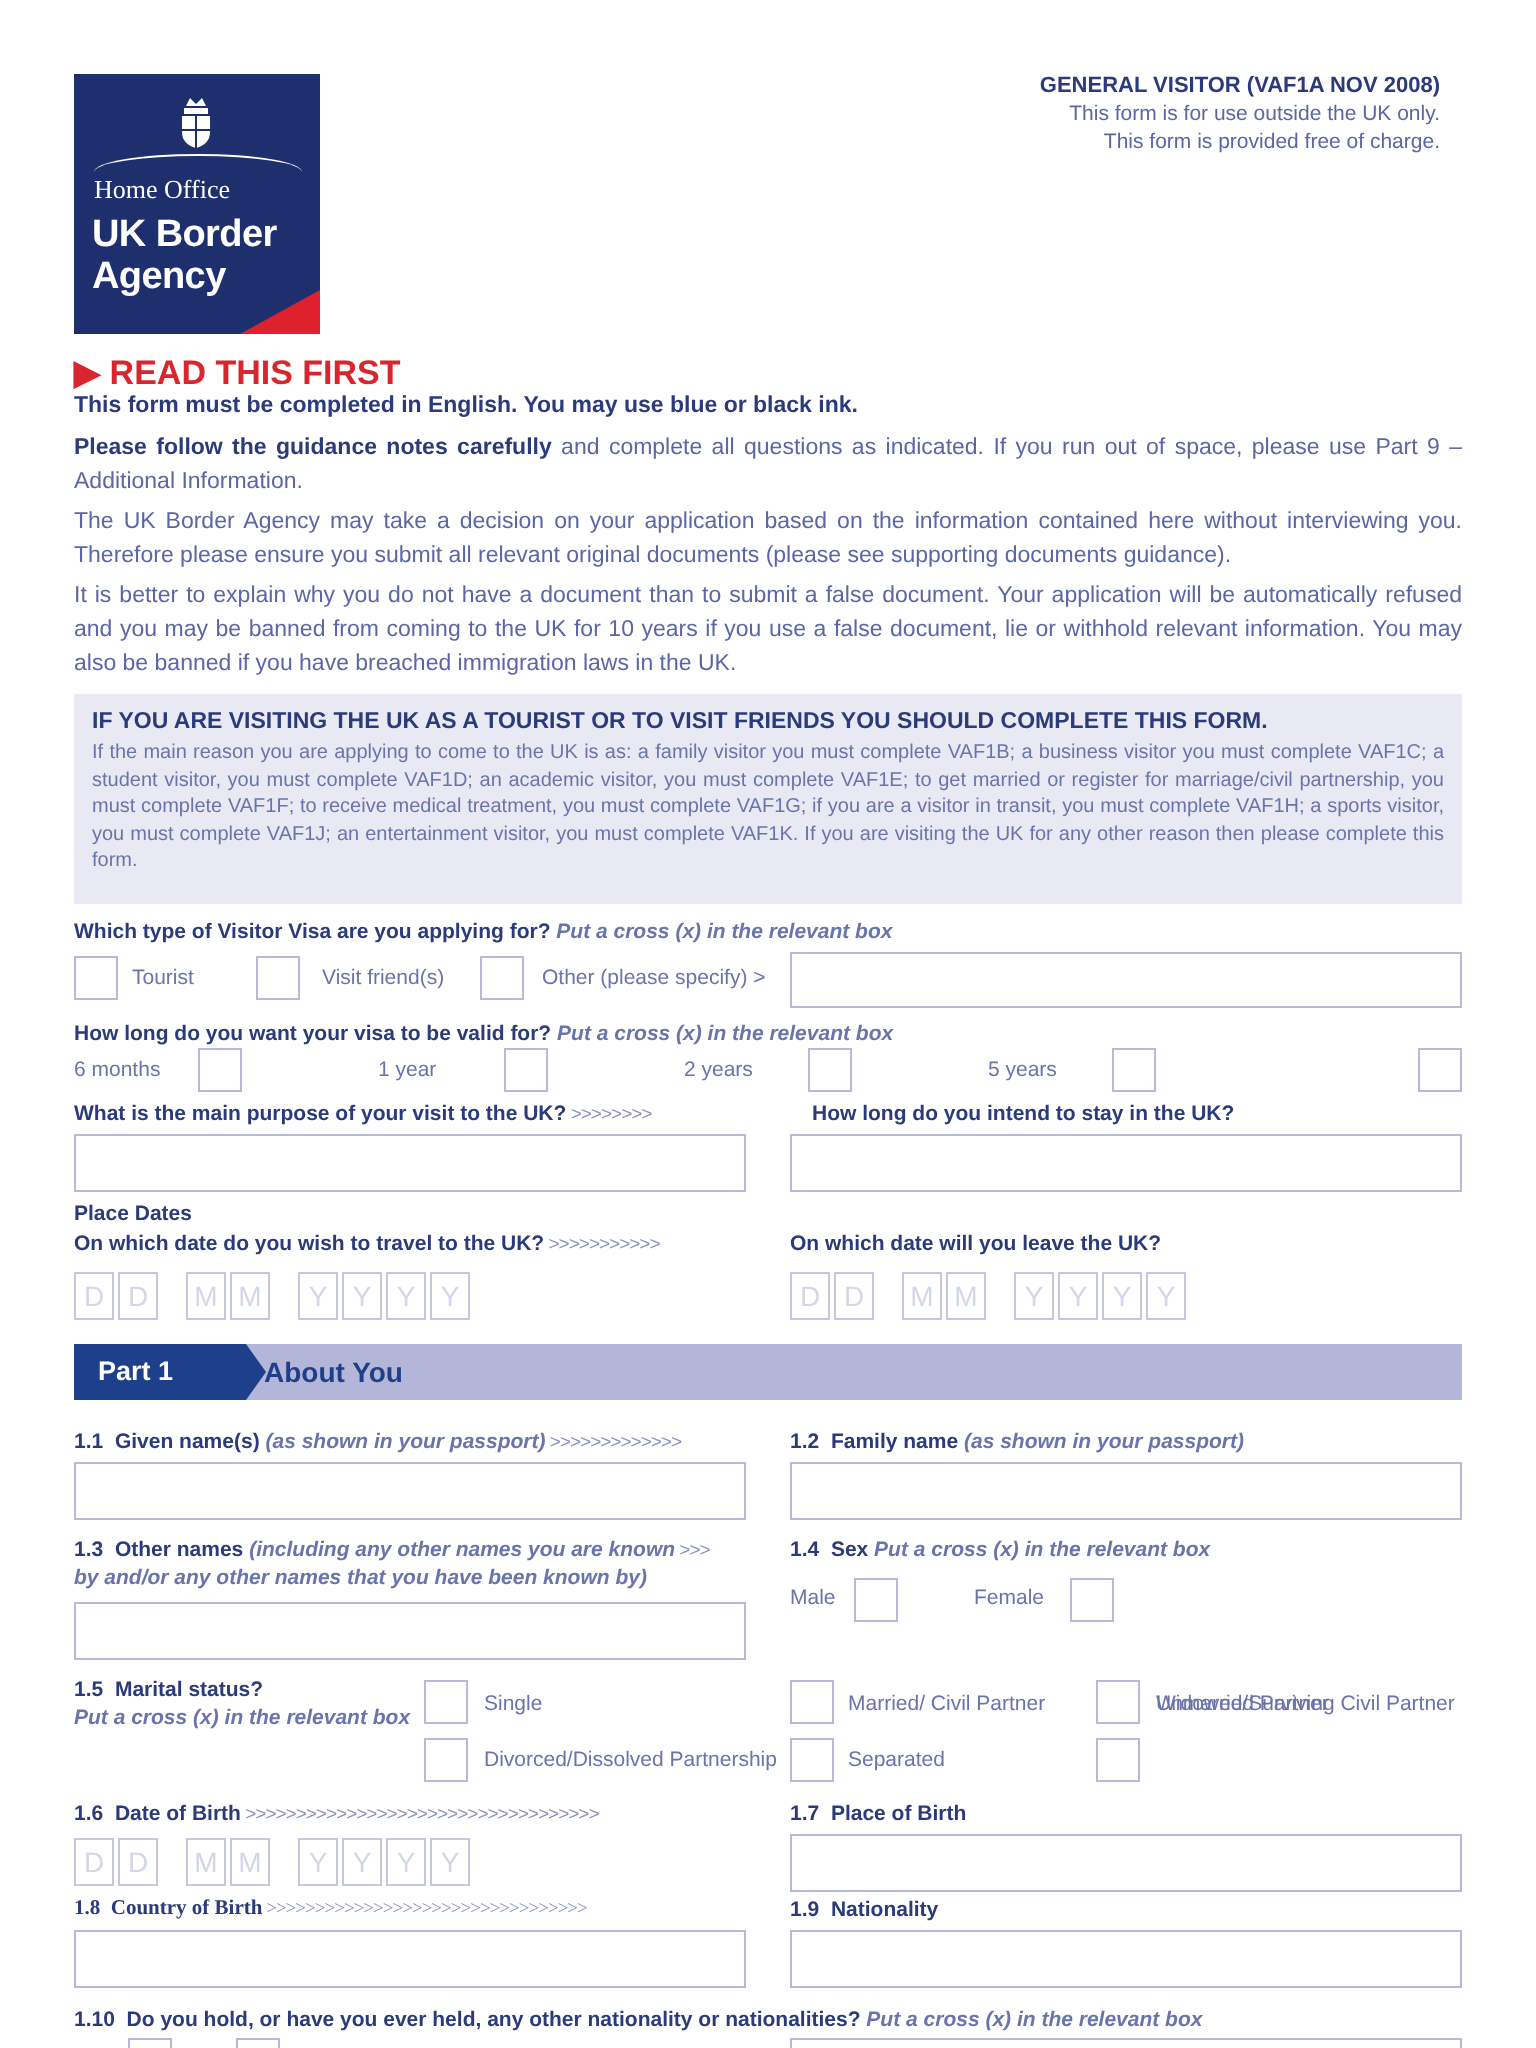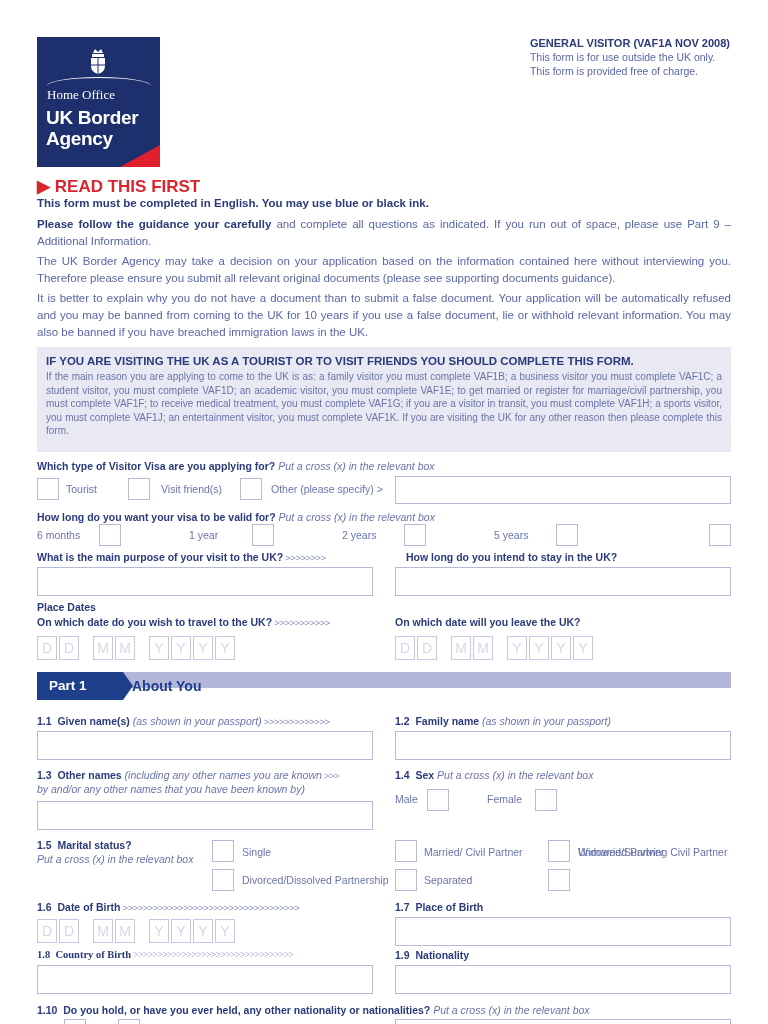--- a/index.html
+++ b/index.html
@@ -8,45 +8,45 @@
   .abs { position: absolute; }
 
   
   .logo { left: 37px; top: 37px; width: 123px; height: 130px; background: #1e2f6e; overflow: hidden; }
   .logo .crest { position: absolute; left: 50px; top: 10px; width: 22px; height: 28px; }
   .logo .arc { position: absolute; left: 10px; top: 40px; width: 104px; height: 18px; border-top: 1.5px solid #fff; border-radius: 50% 50% 0 0; }
   .logo .ho { position: absolute; left: 10px; top: 50px; color: #fff; font-family: "Liberation Serif", serif; font-size: 13px; }
   .logo .ukba { position: absolute; left: 9px; top: 70px; color: #fff; font-weight: bold; font-size: 19px; line-height: 21px; letter-spacing: -0.3px; }
   .logo .tri { position: absolute; right: 0; bottom: 0; width: 0; height: 0; border-left: 40px solid transparent; border-bottom: 22px solid #e0202c; }
 
-  .hdr { right: 38px; top: 36px; text-align: left; font-size: 10.5px; line-height: 14px; }
+  .hdr { right: 48px; top: 36px; text-align: right; font-size: 10.5px; line-height: 14px; }
   .hdr .t { font-weight: bold; color: #2a3a7a; font-size: 11px; }
   .hdr .s { color: #5a66a6; }
 
   .intro { left: 37px; top: 178px; width: 694px; font-size: 11.5px; line-height: 17px; color: #5a66a6; }
   .intro .red { color: #d9262e; font-weight: bold; font-size: 17px; }
   .intro .b { color: #2a3a7a; font-weight: bold; }
   .intro p { text-align: justify; margin-bottom: 2px; }
 
   .notice { left: 37px; top: 347px; width: 694px; height: 105px; background: #e8e9f2; padding: 8px 9px; }
   .notice .h { color: #2a3a7a; font-weight: bold; font-size: 11.5px; margin-bottom: 3px; }
   .notice .p { color: #6a74ac; font-size: 10px; line-height: 13.5px; text-align: justify; }
 
   .q { color: #2a3a7a; font-weight: bold; font-size: 10.5px; white-space: nowrap; }
-  .q i { font-weight: normal; color: #6a74ac; }
+  .q i { font-weight: bold; color: #6a74ac; }
   .q .arr { font-weight: normal; color: #8a92c0; font-size: 9.5px; letter-spacing: -0.5px; }
   .lbl { color: #6a74ac; font-size: 10.5px; white-space: nowrap; }
   .cb { width: 22px; height: 22px; border: 1.5px solid #b6bad8; background: #fff; }
   .field { border: 1.5px solid #b6bad8; background: #fff; }
 
   .date { display: flex; gap: 2px; }
   .date .d { width: 20px; height: 24px; border: 1.5px solid #c4c8e0; color: #d4d7e8; font-size: 14px; text-align: center; line-height: 22px; }
   .date .gap { width: 10px; }
 
-  .partbar { left: 37px; top: 672px; width: 694px; height: 16px; background: #b3b6d8; }
+  .partbar { left: 37px; top: 672px; width: 694px; height: 28px; background: #b3b6d8; }
   .partbar .tag { position: absolute; left: 0; top: 0; height: 28px; width: 86px; background: #1e3f8a; color: #fff; font-weight: bold; font-size: 13.5px; line-height: 28px; padding-left: 12px; }
   .partbar .tag::after { content: ""; position: absolute; right: -10px; top: 0; border-top: 14px solid transparent; border-bottom: 14px solid transparent; border-left: 10px solid #1e3f8a; }
   .partbar .t1 { position: absolute; left: 95px; top: 0; line-height: 28px; color: #1e3f8a; font-size: 14px; font-weight: bold; }
   .partbar .t2 { position: absolute; left: 181px; top: 0; line-height: 28px; color: #fff; font-size: 14px; }
 </style>
 </head>
 <body>
 
 <div class="abs logo">
   <svg class="crest" viewBox="0 0 22 28">
@@ -66,21 +66,21 @@
 
 <div class="abs hdr">
   <div class="t">GENERAL VISITOR (VAF1A NOV 2008)</div>
   <div class="s">This form is for use outside the UK only.</div>
   <div class="s">This form is provided free of charge.</div>
 </div>
 
 <div class="abs intro">
   <div class="red">▶ READ THIS FIRST</div>
   <p class="b" style="margin-bottom:4px;">This form must be completed in English. You may use blue or black ink.</p>
-  <p style="margin-bottom:3px;"><span class="b">Please follow the guidance your carefully</span><span> and complete all questions as indicated. If you run out of space, please use Part 9 – Additional Information.</span></p>
+  <p style="margin-bottom:3px;"><span class="b">Please follow the guidance notes carefully</span><span> and complete all questions as indicated. If you run out of space, please use Part 9 – Additional Information.</span></p>
   <p style="margin-bottom:3px;">The UK Border Agency may take a decision on your application based on the information contained here without interviewing you. Therefore please ensure you submit all relevant original documents (please see supporting documents guidance).</p>
   <p>It is better to explain why you do not have a document than to submit a false document. Your application will be automatically refused and you may be banned from coming to the UK for 10 years if you use a false document, lie or withhold relevant information. You may also be banned if you have breached immigration laws in the UK.</p>
 </div>
 
 <div class="abs notice">
   <div class="h">IF YOU ARE VISITING THE UK AS A TOURIST OR TO VISIT FRIENDS YOU SHOULD COMPLETE THIS FORM.</div>
   <div class="p">If the main reason you are applying to come to the UK is as: a family visitor you must complete VAF1B; a business visitor you must complete VAF1C; a student visitor, you must complete VAF1D; an academic visitor, you must complete VAF1E; to get married or register for marriage/civil partnership, you must complete VAF1F; to receive medical treatment, you must complete VAF1G; if you are a visitor in transit, you must complete VAF1H; a sports visitor, you must complete VAF1J; an entertainment visitor, you must complete VAF1K. If you are visiting the UK for any other reason then please complete this form.</div>
 </div>
 
 <div class="abs q" style="left:37px; top:460px;"><span>Which type of Visitor Visa are you applying for?</span><i> Put a cross (x) in the relevant box</i></div>

